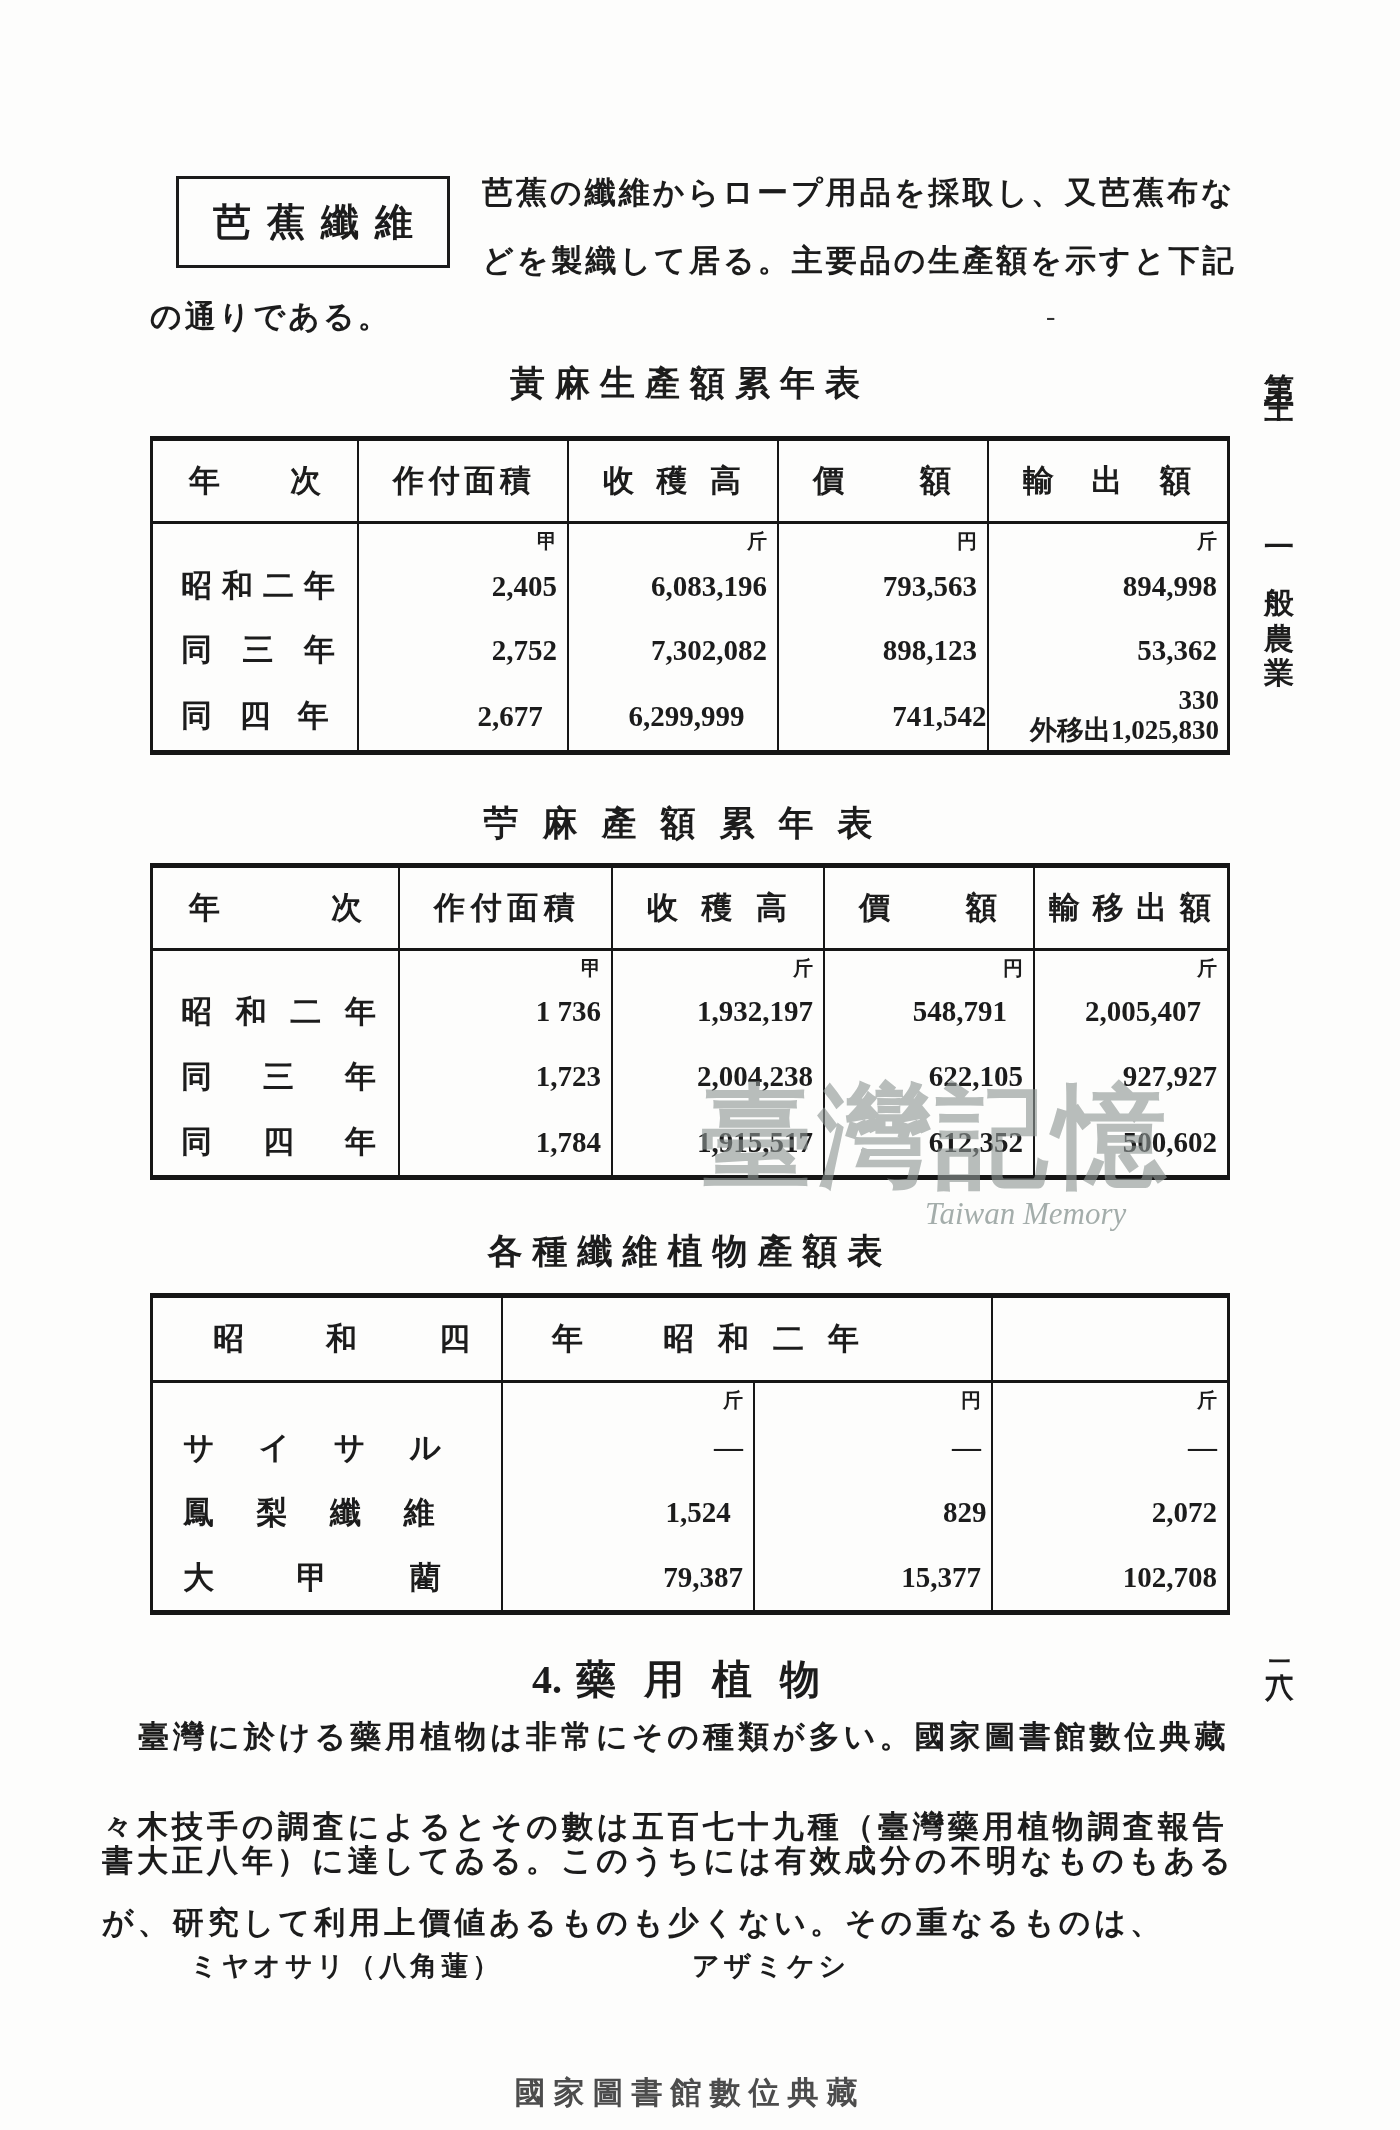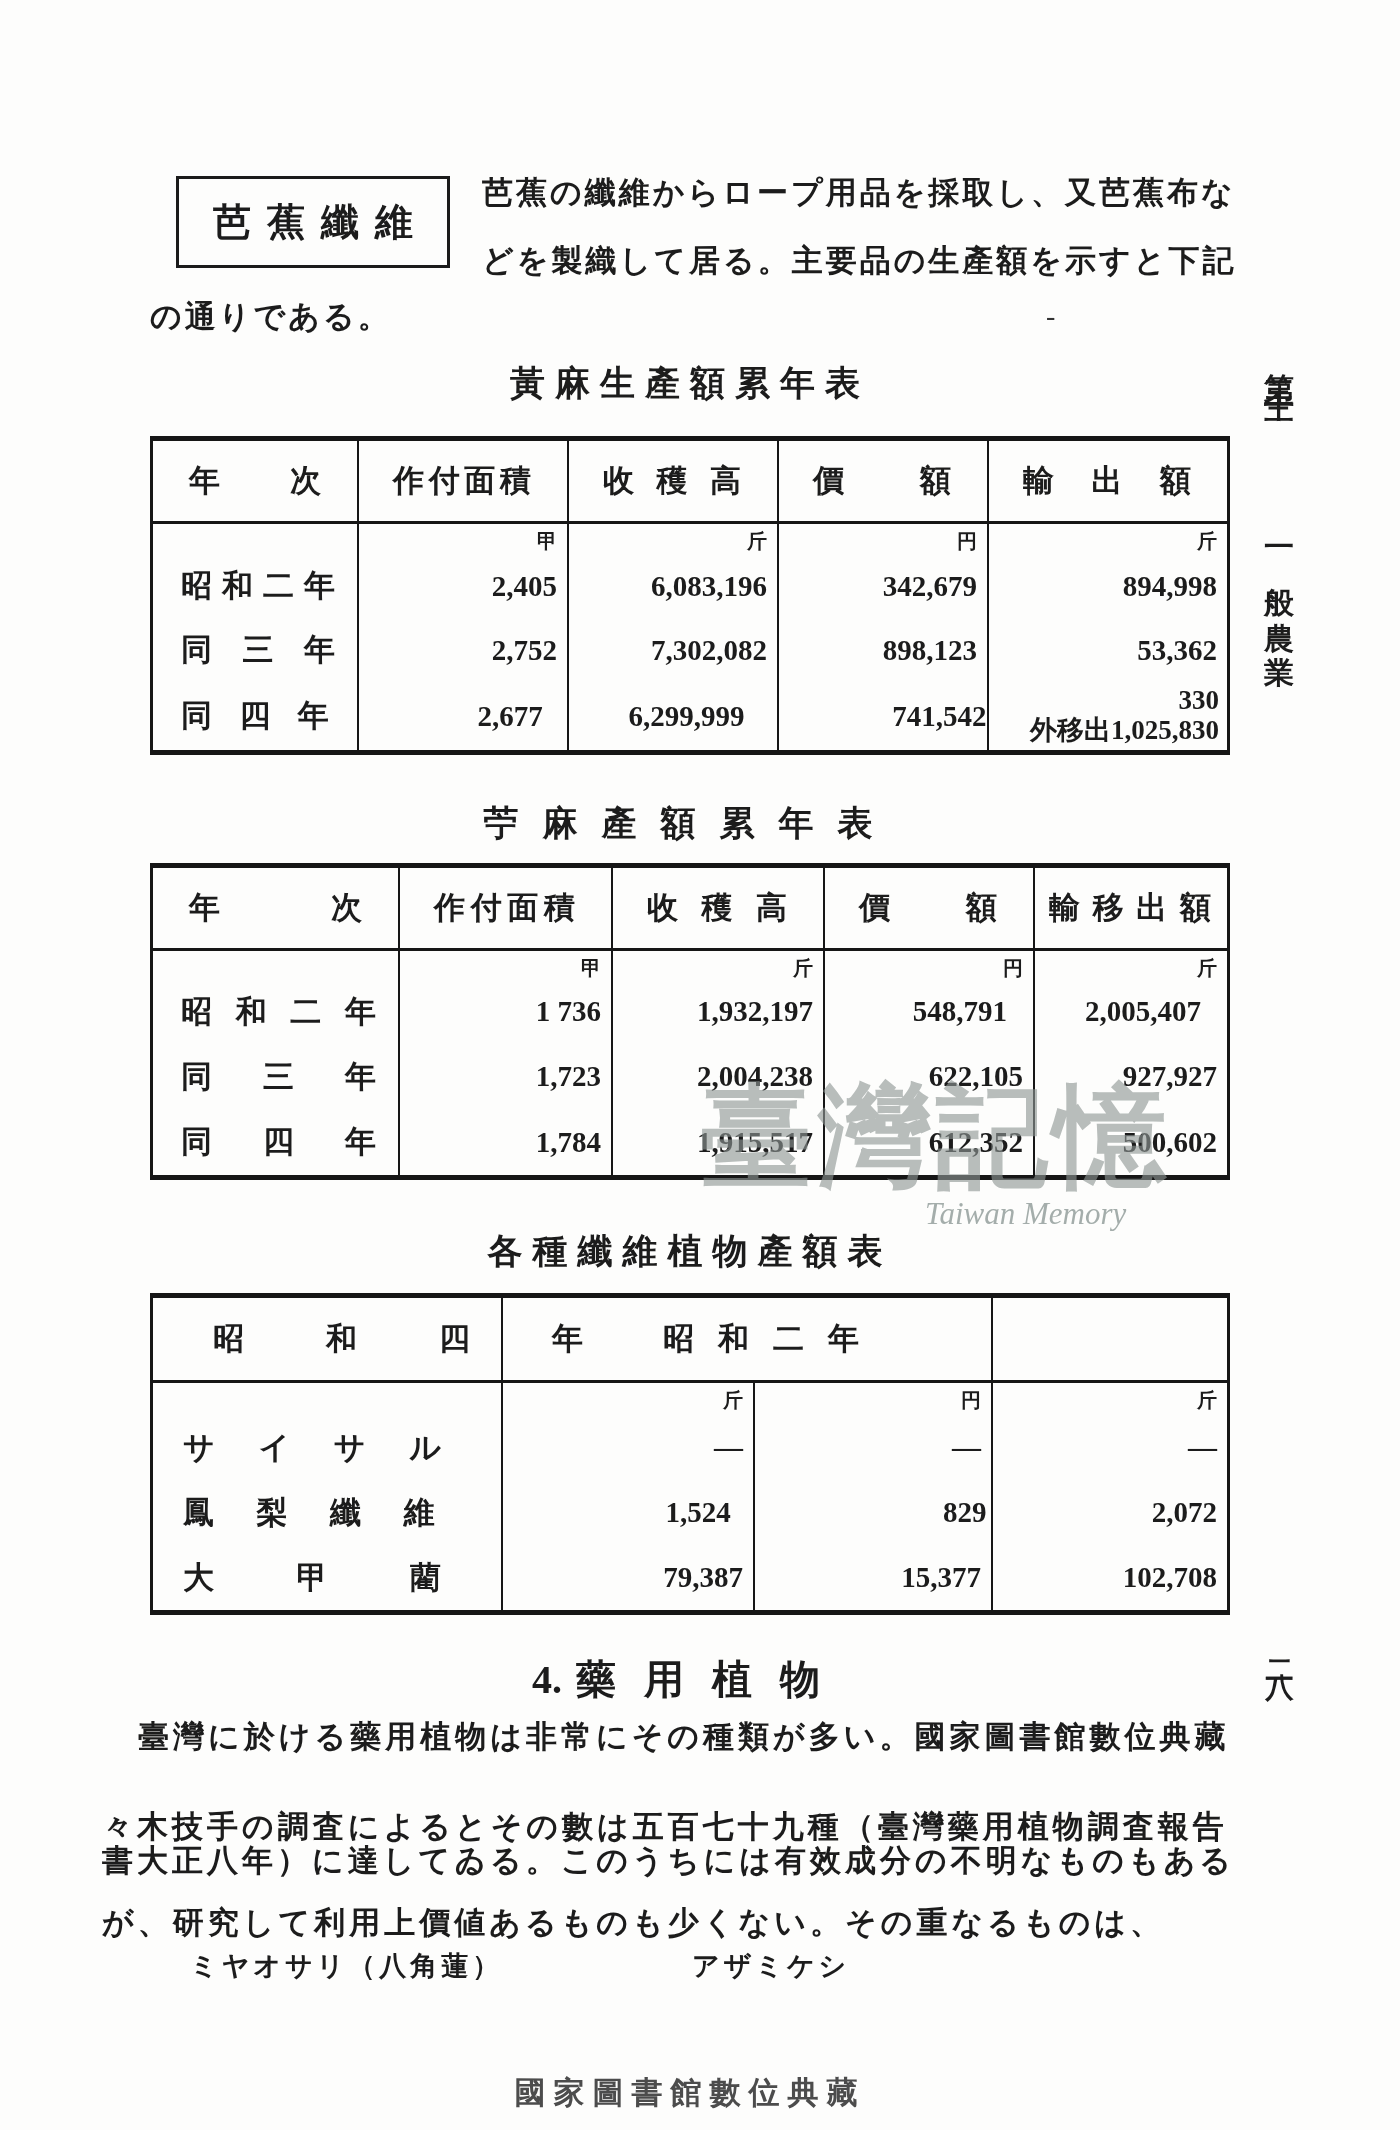--- a/index.html
+++ b/index.html
@@ -96,21 +96,21 @@
       <div class="ucell" style="width:204px;"></div>
       <div class="ucell" style="width:210px;">甲</div>
       <div class="ucell" style="width:210px;">斤</div>
       <div class="ucell" style="width:210px;">円</div>
       <div class="ucell" style="width:240px;">斤</div>
     </div>
     <div class="trow" style="height:64px;">
       <div class="td year" style="width:204px;">昭和二年</div>
       <div class="td num" style="width:210px;">2,405</div>
       <div class="td num" style="width:210px;">6,083,196</div>
-      <div class="td num" style="width:210px;">342,679</div>
+      <div class="td num" style="width:210px;">793,563</div>
       <div class="td num" style="width:240px;">894,998</div>
     </div>
     <div class="trow" style="height:64px;">
       <div class="td year" style="width:204px;">同三年</div>
       <div class="td num" style="width:210px;">2,752</div>
       <div class="td num" style="width:210px;">7,302,082</div>
       <div class="td num" style="width:210px;">898,123</div>
       <div class="td num" style="width:240px;">53,362</div>
     </div>
     <div class="trow" style="height:68px;">

